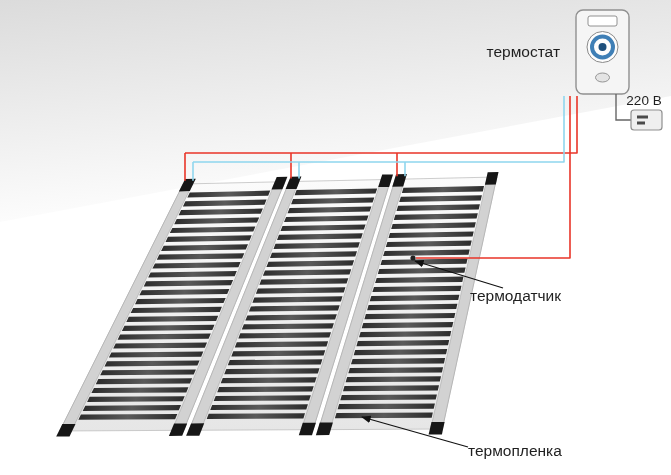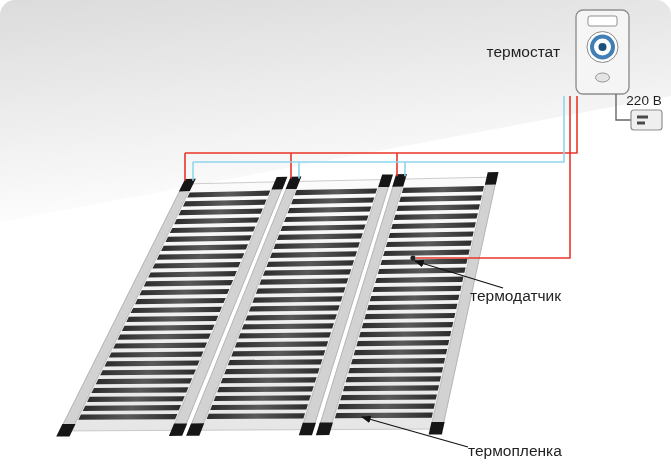--- a/index.html
+++ b/index.html
@@ -1,19 +1,18 @@
 <!DOCTYPE html>
 <html><head>
 <meta charset="utf-8">
 <style>
   html,body{margin:0;padding:0;background:#ffffff;}
   .canvas{
     width:671px;height:475px;position:relative;background:#ffffff;overflow:hidden;
     font-family:"Liberation Sans", sans-serif;
-    border-radius:15px;
   }
   svg{display:block;}
   .lbl{
     font-family:"Liberation Sans", sans-serif;
     font-size:15.5px; fill:#1f1f1f;
   }
   .lbl-sm{
     font-family:"Liberation Sans", sans-serif;
     font-size:13.5px; fill:#1f1f1f;
   }

